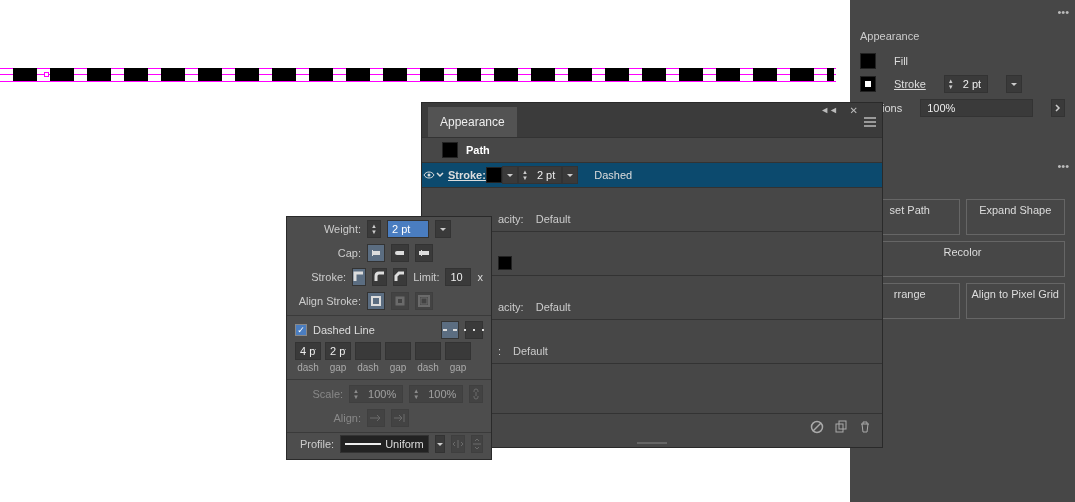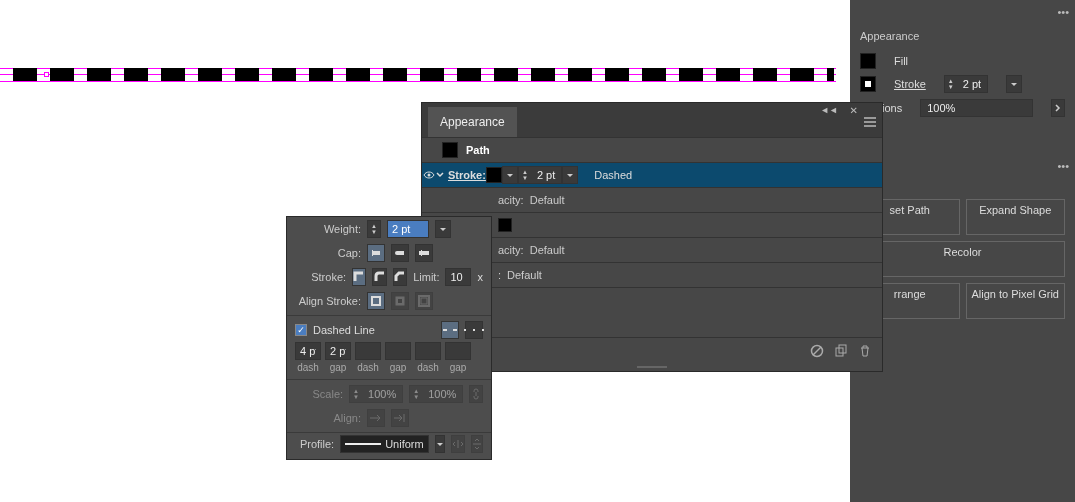--- a/index.html
+++ b/index.html
@@ -43,21 +43,21 @@
   .srow.layer { padding-left: 42px; color: #ccc; }
   .srow.layer .add { margin-left: auto; margin-right: 10px; color: #ccc; cursor: pointer; font-size: 12px; }
   .srow.path { padding-left: 20px; font-weight: bold; color: #fff; }
   .srow.path .sw { margin-right: 8px; }
   .srow.stroke { background: #0c4a6e; gap: 0; }
   .eye { width: 14px; text-align: center; cursor: pointer; }
   .eye svg { width: 12px; height: 8px; }
   .expand { width: 12px; cursor: pointer; }
   .expand svg { width: 8px; height: 8px; }
   .stroke-sw { width: 16px; height: 16px; border: 1px solid #222; background: #000; cursor: pointer; }
-  .srow.sub { padding-left: 76px; color: #ccc; gap: 6px; }
+  .srow.sub { padding-left: 76px; color: #ccc; gap: 12px; margin-top: 19px; }
   .abot { display: flex; align-items: center; height: 26px; padding: 0 10px; gap: 10px; justify-content: flex-end; border-top: 1px solid #333; }
   .abot span { cursor: pointer; }
   .abot svg { width: 14px; height: 14px; display: block; }
   .dragbar { height: 8px; display: flex; justify-content: center; align-items: center; }
   .dragbar::before { content: ""; width: 30px; height: 2px; background: #666; display: block; }
 
   
   .sopt { position: absolute; left: 286px; top: 216px; width: 206px; background: #4d4d4d; border: 1px solid #2a2a2a; }
   .sopt .orow { display: flex; align-items: center; height: 24px; padding: 0 8px; gap: 6px; }
   .sopt .lab { width: 66px; text-align: right; color: #ccc; font-size: 11px; }

